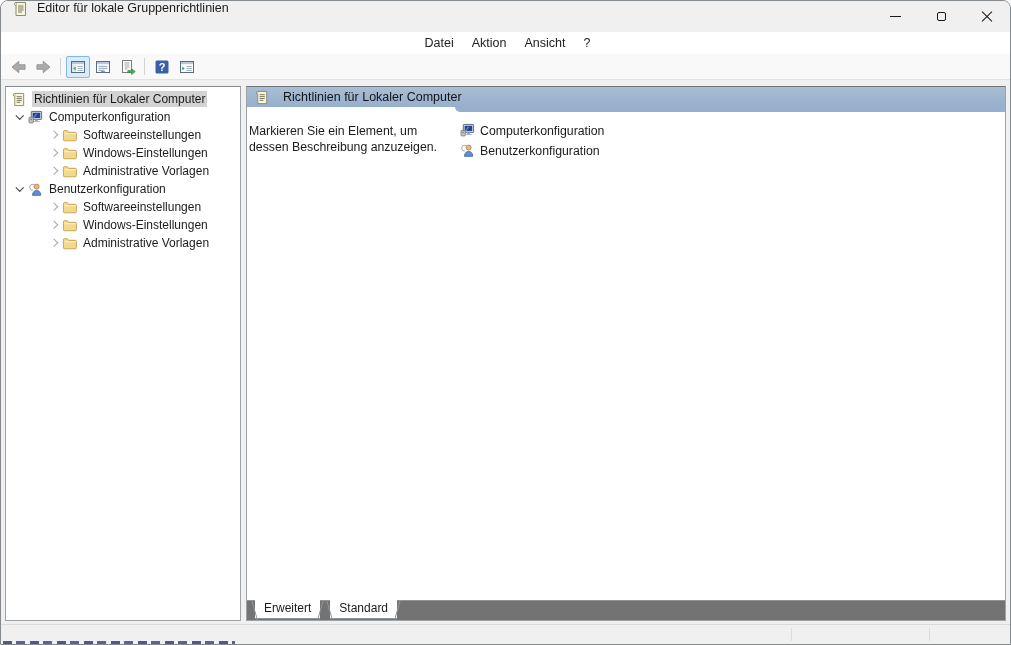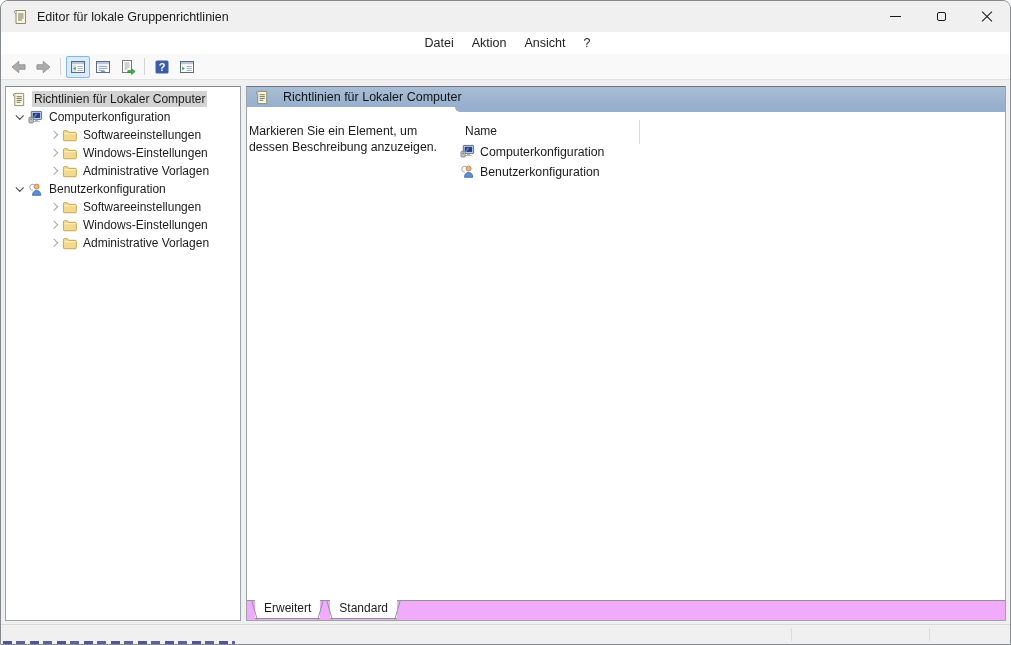--- a/index.html
+++ b/index.html
@@ -2,21 +2,21 @@
 <html><head>
 <meta charset="utf-8">
 <style>
   * { box-sizing: border-box; margin: 0; padding: 0; }
   html, body { width: 1011px; height: 645px; overflow: hidden; }
   body { font-family: "Liberation Sans", "DejaVu Sans", sans-serif; font-size: 12px; color: #1b1b1b; background: #fff; }
 
   .window { position: absolute; inset: 0; background: #f0f0f0; border: 1px solid #858a8f; border-radius: 8px 8px 0 0; overflow: hidden; display: flex; flex-direction: column; }
 
   
-  .titlebar { height: 31px; display: flex; align-items: center; padding-left: 11px; background: #f0f0f0; flex: 0 0 auto; }
+  .titlebar { height: 31px; display: flex; align-items: flex-start; padding-left: 11px; background: #f0f0f0; flex: 0 0 auto; }
   .titlebar .app-icon { width: 16px; height: 16px; margin-right: 9px; flex: 0 0 auto; }
   .titlebar .title-text { font-size: 12.5px; color: #1a1a1a; }
   .titlebar .controls { margin-left: auto; display: flex; height: 100%; }
   .ctl { width: 46px; height: 100%; display: flex; align-items: center; justify-content: center; }
   .glyph-min { width: 11px; height: 1px; background: #1a1a1a; }
   .glyph-max { width: 9px; height: 9px; border: 1px solid #1a1a1a; border-radius: 2px; }
   .glyph-close { position: relative; width: 12px; height: 12px; }
   .glyph-close span { position: absolute; left: -1px; top: 5.5px; width: 14px; height: 1px; background: #1a1a1a; }
   .glyph-close span:nth-child(1) { transform: rotate(45deg); }
   .glyph-close span:nth-child(2) { transform: rotate(-45deg); }
@@ -62,21 +62,21 @@
   .rp-desc { width: 208px; flex: 0 0 auto; padding: 9px 4px 0 2px; font-size: 12.3px; line-height: 16px; color: #1b1b1b; }
   .rp-list { flex: 1 1 auto; position: relative; padding-top: 6px; }
   .col-header-row { height: 21px; display: flex; align-items: center; position: relative; }
   .col-header { padding-left: 10px; font-size: 12px; color: #1b1b1b; }
   .col-divider { position: absolute; left: 184px; top: 0; width: 1px; height: 24px; background: #dcdcdc; }
   .list-item { height: 19px; display: flex; align-items: center; padding-left: 5px; margin-top: 1px; }
   .list-item .licon { width: 15px; height: 15px; margin-right: 5px; flex: 0 0 auto; }
   .list-item .llabel { font-size: 12.3px; }
 
   
-  .tabstrip { height: 20px; flex: 0 0 auto; position: relative; background: #f0abfc; }
+  .tabstrip { height: 20px; flex: 0 0 auto; position: relative; background: #737373; }
   .tabstrip-line { position: absolute; top: 0; left: 0; right: 0; height: 1px; background: #8f9499; }
   .tabs { position: relative; display: flex; padding-left: 8px; }
   .tab { position: relative; height: 19px; line-height: 17px; padding: 0 9px; background: #fff; margin-right: 10px; font-size: 12px; color: #1b1b1b; border-bottom: 1px solid #8f9499; z-index: 2; text-align: center; }
   .tab::before, .tab::after { content: ""; position: absolute; top: -0.5px; width: 1px; height: 20px; background: #8f9499; }
   .tab::before { left: -1px; transform: rotate(-16deg); }
   .tab::after { right: -1px; transform: rotate(16deg); }
   .tab.active { font-weight: 400; }
 
   
   .statusbar { height: 20px; flex: 0 0 auto; background: #f0f0f0; border-top: 1px solid #dadada; position: relative; }
@@ -312,24 +312,20 @@
             <use href="#sym-gpo"></use>
           </svg>
         <span class="htitle">Richtlinien für Lokaler Computer</span>
       </div>
       <div class="rp-sub">
         <div class="blue-ext"></div>
       </div>
       <div class="rp-body">
         <div class="rp-desc">Markieren Sie ein Element, um dessen Beschreibung anzuzeigen.</div>
         <div class="rp-list">
-          <div class="col-header-row">
-            <span class="col-header">Name</span>
-            <span class="col-divider"></span>
-          </div>
           <div class="list-item">
             <svg class="licon">
                 <use href="#sym-computer"></use>
               </svg>
             <span class="llabel">Computerkonfiguration</span>
           </div>
           <div class="list-item">
             <svg class="licon">
                 <use href="#sym-user"></use>
               </svg>

